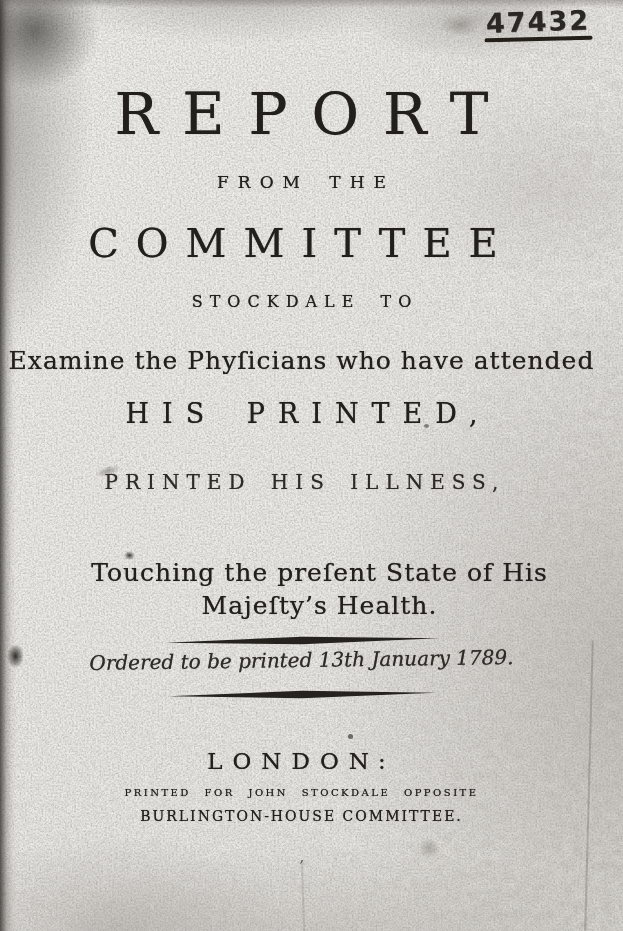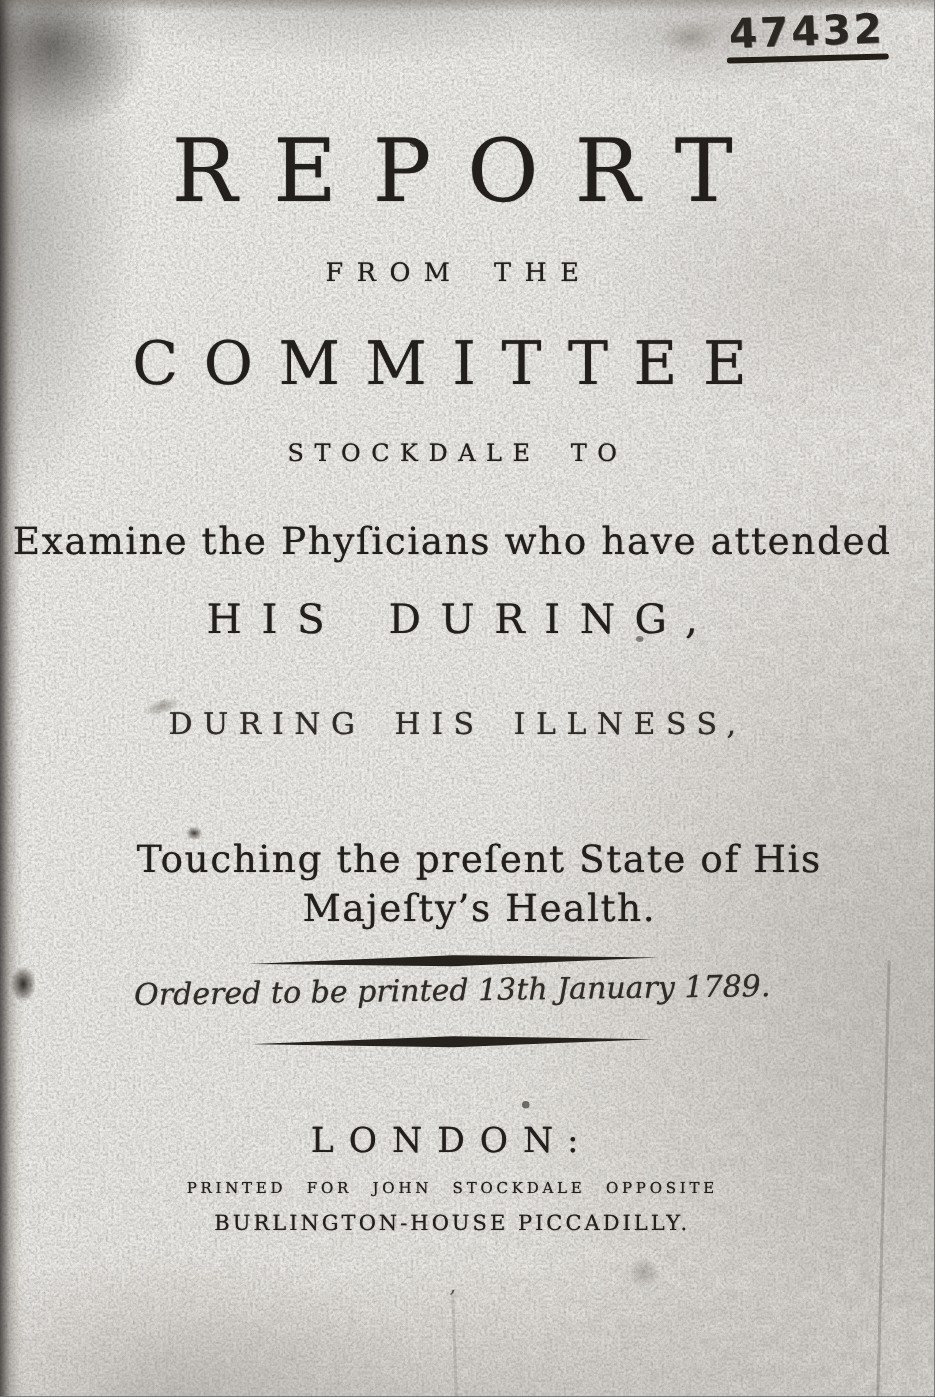--- a/index.html
+++ b/index.html
@@ -153,23 +153,23 @@
     <div class="line ink title">REPORT</div>
 
     <div class="line ink from-the">FROM THE</div>
 
     <div class="line ink committee">COMMITTEE</div>
 
     <div class="line ink appointed-to">STOCKDALE TO</div>
 
     <div class="line ink examine">Examine the Phyſicians who have attended</div>
 
-    <div class="line ink his-majesty">HIS DURING,</div>
+    <div class="line ink his-majesty">HIS PRINTED,</div>
 
-    <div class="line ink during">DURING HIS ILLNESS,</div>
+    <div class="line ink during">PRINTED HIS ILLNESS,</div>
 
     <div class="line ink touching">
       <span>Touching the preſent State of His</span><br>
       <span>Majeſty’s Health.</span>
     </div>
 
     <div class="rule rule-top">
       <svg width="274" height="9" xmlns="http://www.w3.org/2000/svg">
         <polygon points="0,4.5 137,0.8 274,4.5 137,8.2" fill="#26221e"></polygon>
       </svg>
@@ -180,19 +180,19 @@
     <div class="rule rule-bottom">
       <svg width="268" height="9" xmlns="http://www.w3.org/2000/svg">
         <polygon points="0,4.5 134,0.8 268,4.5 134,8.2" fill="#26221e"></polygon>
       </svg>
     </div>
 
     <div class="line ink london">LONDON:</div>
 
     <div class="line ink printed-1">PRINTED FOR JOHN STOCKDALE OPPOSITE</div>
 
-    <div class="line ink printed-2">BURLINGTON-HOUSE PICCADILLY.</div>
+    <div class="line ink printed-2">BURLINGTON-HOUSE COMMITTEE.</div>
 
 
     <div class="line stray-mark">’</div>
 
   </div>
 </div>
 
 </body></html>

